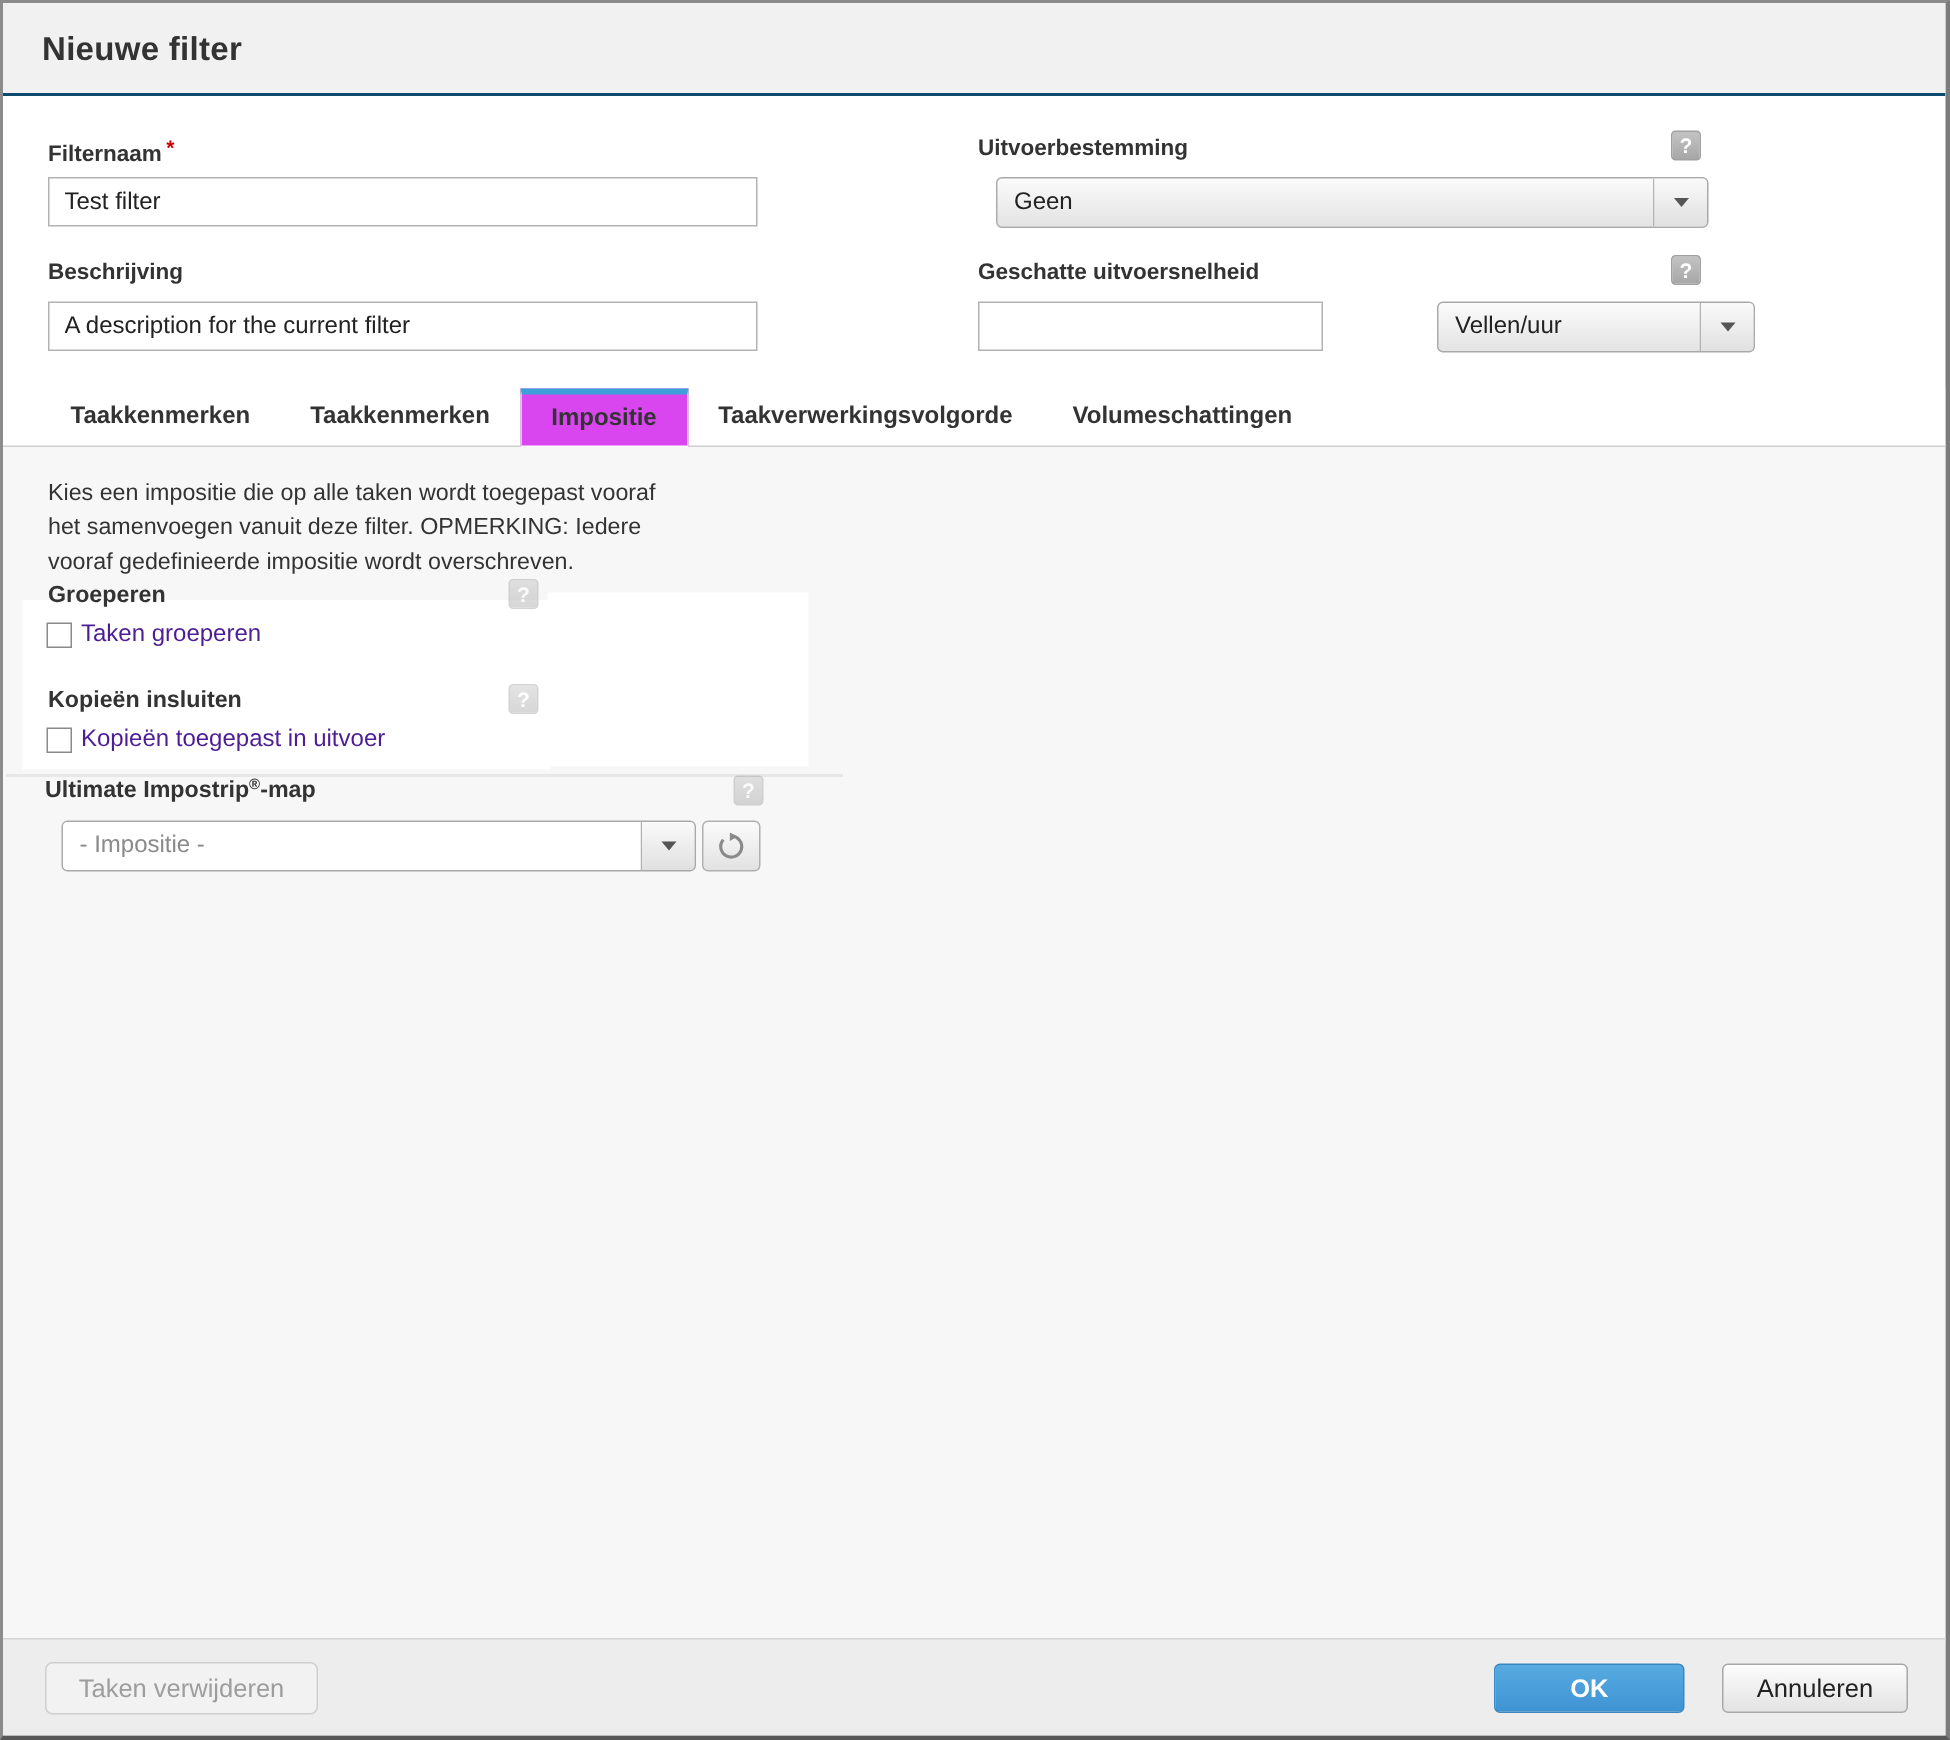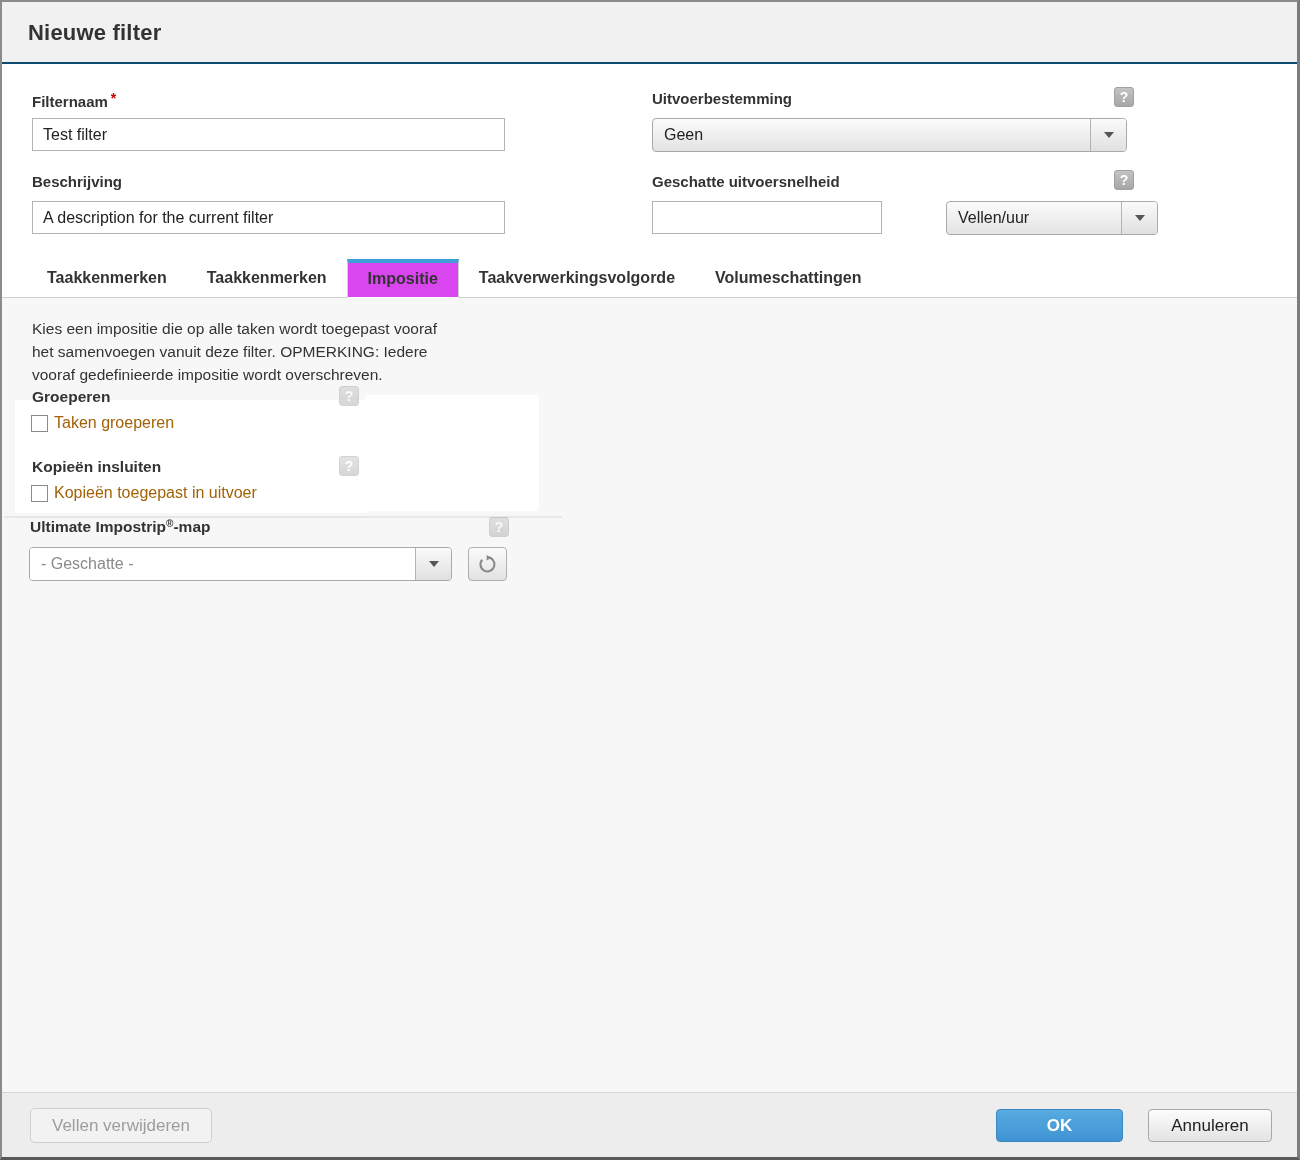--- a/index.html
+++ b/index.html
@@ -35,21 +35,21 @@
 
   .help { position:absolute; width:20px; height:20px; border-radius:3px;
     background:linear-gradient(#c3c3c3,#a7a7a7); border:1px solid #a0a0a0;
     color:#fff; font-size:14px; font-weight:700; text-align:center; line-height:18px;
     cursor:default; }
   .help.faded { opacity:.45; }
   #help-uitvoer { left:1112px; top:85px; }
   #help-geschat { left:1112px; top:168px; }
 
   .select { position:absolute; height:34px; border:1px solid #a9a9a9; border-radius:4px;
-    background:linear-gradient(#fbfbfb,#e3e3e3); }
+    background:linear-gradient(#fbfbfb,#e3e3e3);margin-left:12px; }
   .select .sel-text { position:absolute; left:11px; top:0; line-height:32px;
     font-size:16px; color:#222; white-space:nowrap; }
   .select .sel-text.placeholder { color:#8a8a8a; }
   .select .arrow-box { position:absolute; right:0; top:0; bottom:0; width:36px;
     border-left:1px solid #b2b2b2; display:flex; align-items:center; justify-content:center;
     border-radius:0 3px 3px 0; background:linear-gradient(#fafafa,#e0e0e0); }
   .caret { width:0; height:0; border-left:5px solid transparent;
     border-right:5px solid transparent; border-top:6px solid #555; }
 
   #sel-geen   { left:650px; top:116px; width:475px; }
@@ -79,21 +79,21 @@
 
   #help-grp { left:337px; top:88px; }
   #help-cop { left:337px; top:158px; }
   #help-ult { left:487px; top:219px; }
 
   .cb-row { position:absolute; display:flex; align-items:center; }
   #row-taken   { left:29px; top:116px; }
   #row-kopieen { left:29px; top:186px; }
   .cb { appearance:none; -webkit-appearance:none; width:17px; height:17px;
     border:1px solid #8a8a8a; background:#fff; margin:0 6px 0 0; cursor:pointer; }
-  .cb-label { font-size:16px; color:#a16207; }
+  .cb-label { font-size:16px; color:#4c1d95; }
 
   #combo-impostrip { left:27px; top:249px; width:423px; }
   #combo-impostrip .combo-body { position:absolute; left:0; top:0; right:35px; bottom:0;
     background:#fff; border-radius:3px 0 0 3px; }
 
   .btn-refresh { position:absolute; left:466px; top:249px; width:39px; height:34px;
     border:1px solid #b0b0b0; border-radius:4px; background:linear-gradient(#fbfbfb,#e2e2e2);
     display:flex; align-items:center; justify-content:center; cursor:pointer; }
 
   
@@ -179,32 +179,32 @@
       <span class="cb-label">Kopieën toegepast in uitvoer</span>
     </div>
 
     <div class="group-label" id="lbl-ultimate">
       <span>Ultimate Impostrip</span><sup>®</sup><span>-map</span>
     </div>
     <div class="help faded" id="help-ult">?</div>
 
     <div class="select" id="combo-impostrip">
       <span class="combo-body"></span>
-      <span class="sel-text placeholder">- Geschatte -</span>
+      <span class="sel-text placeholder">- Impositie -</span>
       <span class="arrow-box">
         <span class="caret"></span>
       </span>
     </div>
     <div class="btn-refresh">
       <svg width="19" height="19" viewBox="0 0 19 19">
         <path d="M9.5 2.4 A7 7 0 1 1 4.2 4.8" fill="none" stroke="#8a8a8a" stroke-width="2.1"></path>
         <path d="M8.6 0 L13.6 2.7 L8.6 5.6 Z" fill="#8a8a8a"></path>
       </svg>
     </div>
   </div>
 
   <div class="footer">
-    <button id="btn-delete">Vellen verwijderen</button>
+    <button id="btn-delete">Taken verwijderen</button>
     <button id="btn-ok">OK</button>
     <button id="btn-cancel">Annuleren</button>
   </div>
 
 </div>
 
 </body></html>

